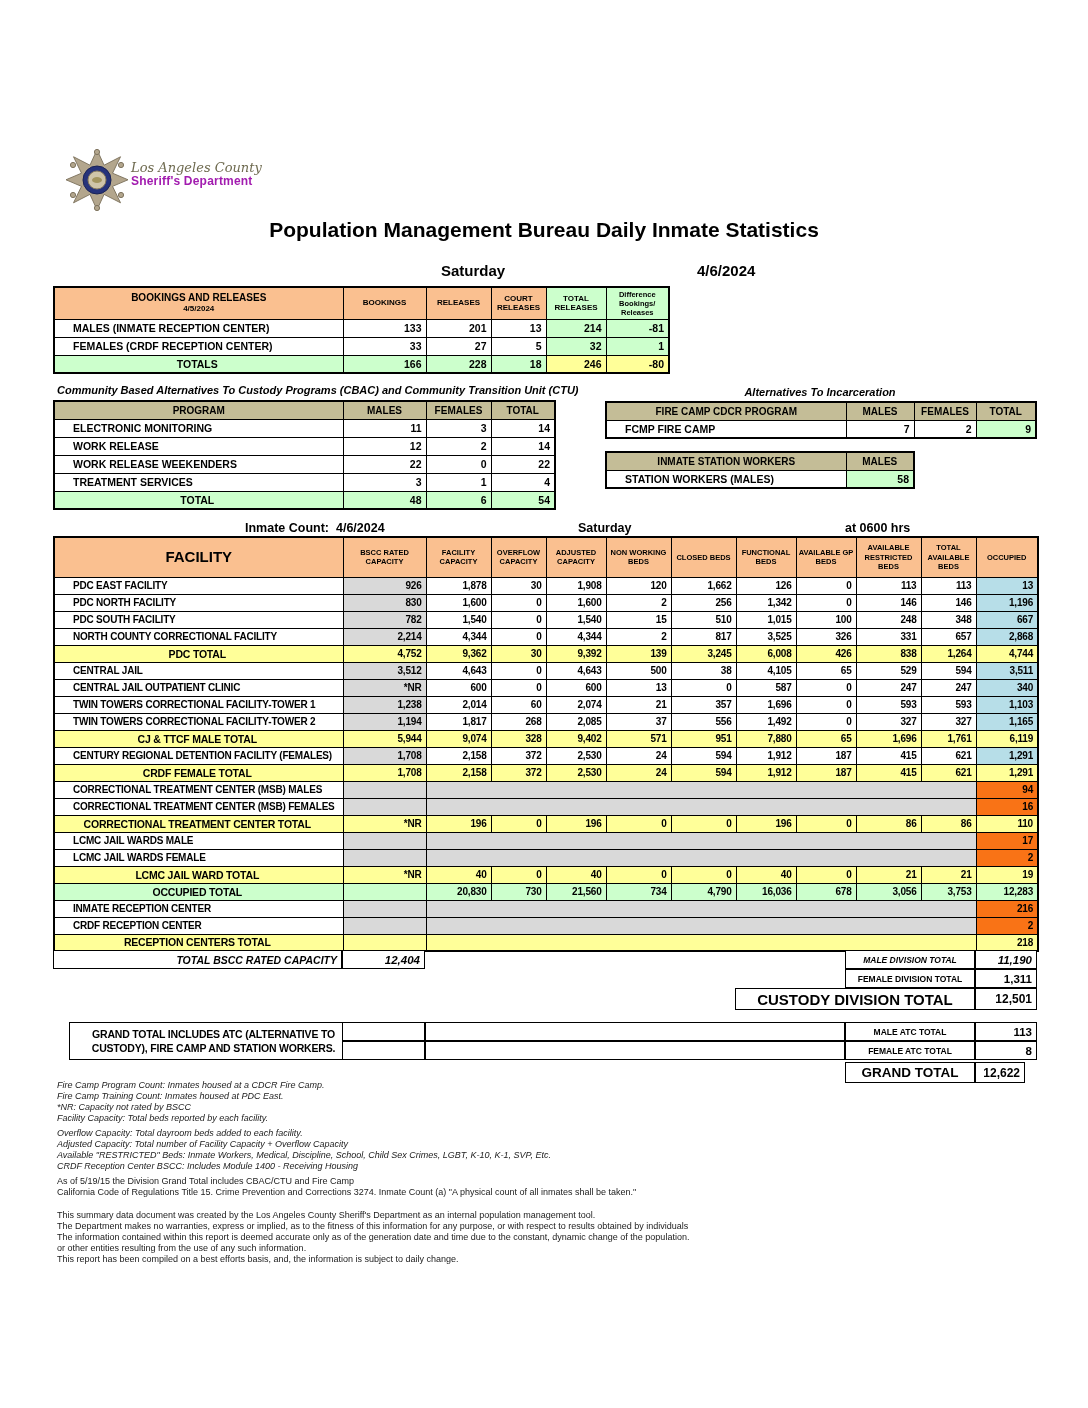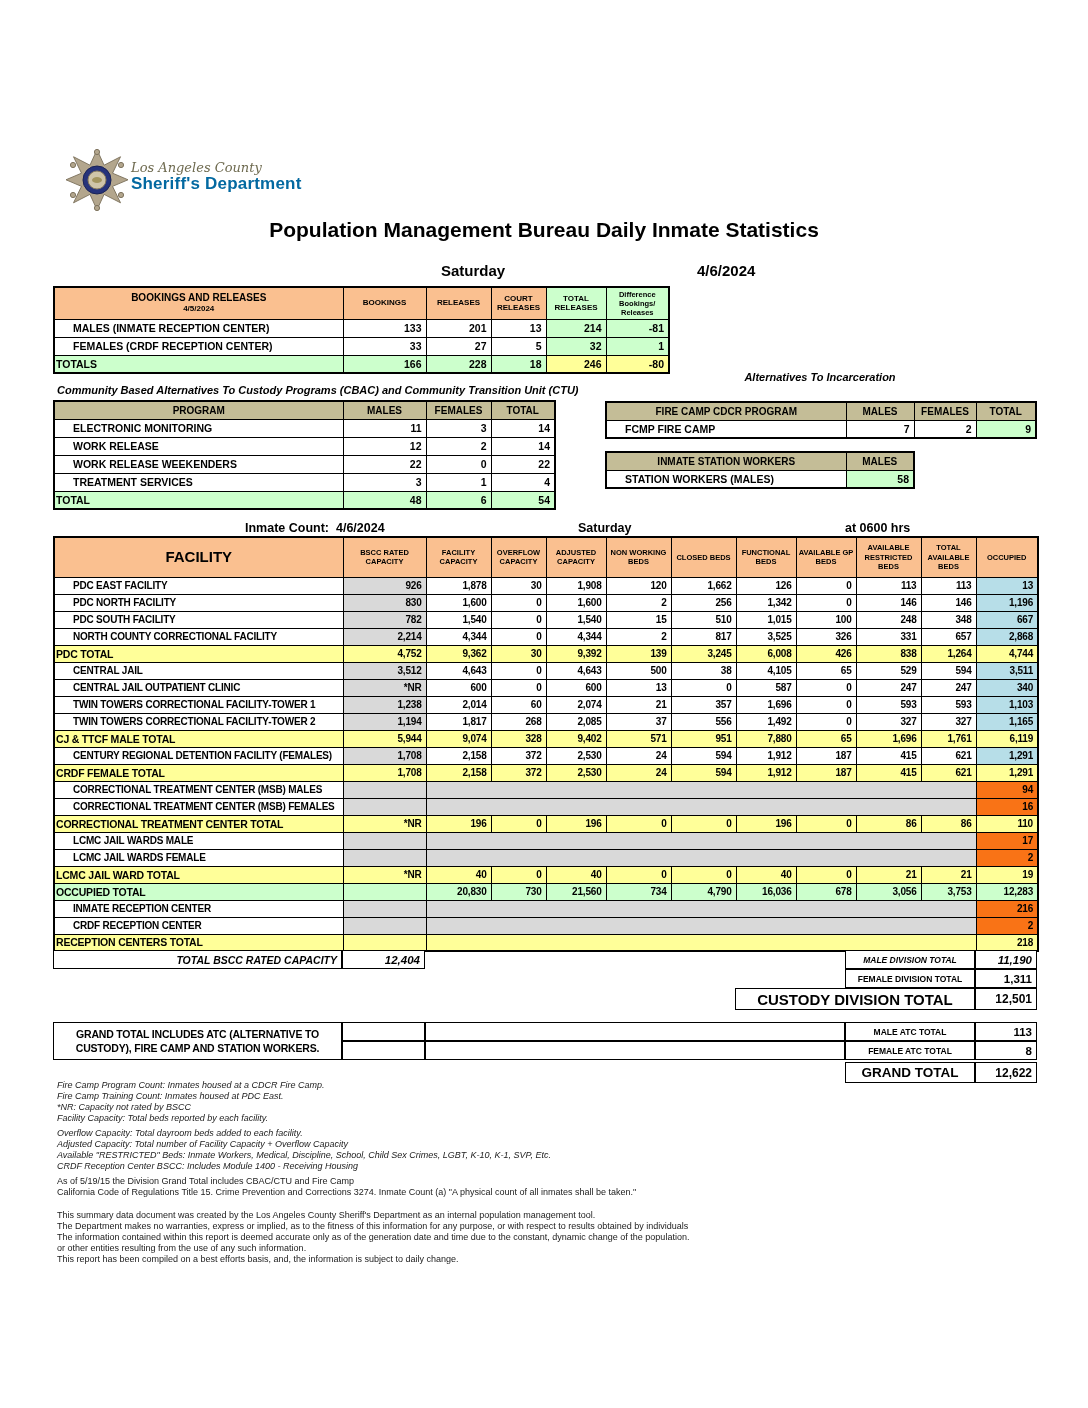--- a/index.html
+++ b/index.html
@@ -13,26 +13,26 @@
   th{white-space:normal;}
 
   .peach{background:#FAC090;}
   .tan{background:#C4BD97;}
   .grn{background:#CCFFCC;}
   .yel{background:#FFFF99;}
   .gry{background:#D9D9D9;}
   .cyn{background:#92CDDC;}
 
   .lbl{text-align:left;padding-left:18px;}
-  .lbl-r{text-align:left;padding-right:4px;}
+  .lbl-r{text-align:center;padding-right:4px;}
   .num{text-align:right;padding-right:4px;}
 
   
   .county-txt{font-family:"DejaVu Serif",serif;font-style:italic;font-size:13px;color:#6e6a4f;}
-  .dept-txt{font-weight:bold;font-size:17px;letter-spacing:.2px;color:#0369a1;}
+  .dept-txt{font-weight:bold;font-size:12px;letter-spacing:.2px;color:#a21caf;}
   .report-title{width:100%;text-align:center;font-size:21px;font-weight:bold;}
   .day-date{font-size:15px;font-weight:bold;}
 
   
   #bookings-table thead th{font-size:8px;line-height:1.2;height:32px;vertical-align:middle;text-align:center;}
   #bookings-table .bh-title{font-size:10px;}
   #bookings-table tbody td{font-size:10.5px;height:18px;}
   .diff-hd{font-size:7.5px !important;font-weight:bold;}
 
   .sec-title{font-size:11px;font-weight:bold;font-style:italic;}
@@ -193,21 +193,21 @@
         </tr>
         <tr>
           <td class="lbl-r grn">TOTAL</td>
           <td class="num grn">48</td>
           <td class="num grn">6</td>
           <td class="num grn">54</td>
         </tr>
       </tbody>
   </table>
 
-  <div class="abs sec-title" style="left:605px;top:371px;width:430px;text-align:center;">Alternatives To Incarceration</div>
+  <div class="abs sec-title" style="left:605px;top:386px;width:430px;text-align:center;">Alternatives To Incarceration</div>
   <table id="fire-table" style="left:605px;top:401px;width:430px;border:2px solid #000;">
     <colgroup>
       <col style="width:240px">
         <col style="width:68px">
         <col style="width:62px">
         <col style="width:60px">
     </colgroup>
     <thead>
       <tr>
         <th class="tan">FIRE CAMP CDCR PROGRAM</th>
@@ -547,34 +547,34 @@
   <div class="posrow" style="left:53px;top:969px;width:984px;height:19px;">
     <div class="c ctr grn sm-lbl" style="left:792px;width:130px;">FEMALE DIVISION TOTAL</div>
     <div class="c r grn val" style="left:922px;width:62px;">1,311</div>
   </div>
   <div class="posrow" style="left:53px;top:988px;width:984px;height:22px;">
     <div class="c ctr peach" style="left:682px;width:240px;font-size:15px;">CUSTODY DIVISION TOTAL</div>
     <div class="c r grn" style="left:922px;width:62px;font-size:12px;">12,501</div>
   </div>
 
   <div class="posrow" style="left:53px;top:1022px;width:984px;height:60px;">
-    <div class="c ctr tan note-box" style="left:0;width:289px;height:38px;flex-direction:column;justify-content:center;">
+    <div class="c ctr tan note-box" style="left:16px;width:289px;height:38px;flex-direction:column;justify-content:center;">
       <span>GRAND TOTAL INCLUDES ATC (ALTERNATIVE TO</span>
       <span>CUSTODY), FIRE CAMP AND STATION WORKERS.</span>
     </div>
     <div class="c gry" style="left:289px;width:83px;height:19px;"></div>
     <div class="c gry" style="left:372px;width:420px;height:19px;"></div>
     <div class="c ctr grn sm-lbl" style="left:792px;width:130px;height:19px;">MALE ATC TOTAL</div>
     <div class="c r grn val" style="left:922px;width:62px;height:19px;">113</div>
     <div class="c gry" style="left:289px;top:19px;width:83px;height:19px;"></div>
     <div class="c gry" style="left:372px;top:19px;width:420px;height:19px;"></div>
     <div class="c ctr grn sm-lbl" style="left:792px;top:19px;width:130px;height:19px;">FEMALE ATC TOTAL</div>
     <div class="c r grn val" style="left:922px;top:19px;width:62px;height:19px;">8</div>
     <div class="c ctr cyn" style="left:792px;top:40px;width:130px;height:21px;font-size:13.5px;">GRAND TOTAL</div>
-    <div class="c r cyn" style="left:922px;top:40px;width:62px;height:21px;font-size:12px;">12,622</div>
+    <div class="c r cyn" style="left:922px;top:40px;width:50px;height:21px;font-size:12px;">12,622</div>
   </div>
 
   <div class="abs footnotes" style="left:57px;top:1080px;">
     <div class="fn-italic">Fire Camp Program Count: Inmates housed at a CDCR Fire Camp.</div>
     <div class="fn-italic">Fire Camp Training Count: Inmates housed at PDC East.</div>
     <div class="fn-italic">*NR: Capacity not rated by BSCC</div>
     <div class="fn-italic">Facility Capacity: Total beds reported by each facility.</div>
     <div class="fn-italic fn-gap">Overflow Capacity: Total dayroom beds added to each facility.</div>
     <div class="fn-italic">Adjusted Capacity: Total number of Facility Capacity + Overflow Capacity</div>
     <div class="fn-italic">Available "RESTRICTED" Beds: Inmate Workers, Medical, Discipline, School, Child Sex Crimes,  LGBT, K-10, K-1, SVP, Etc.</div>

